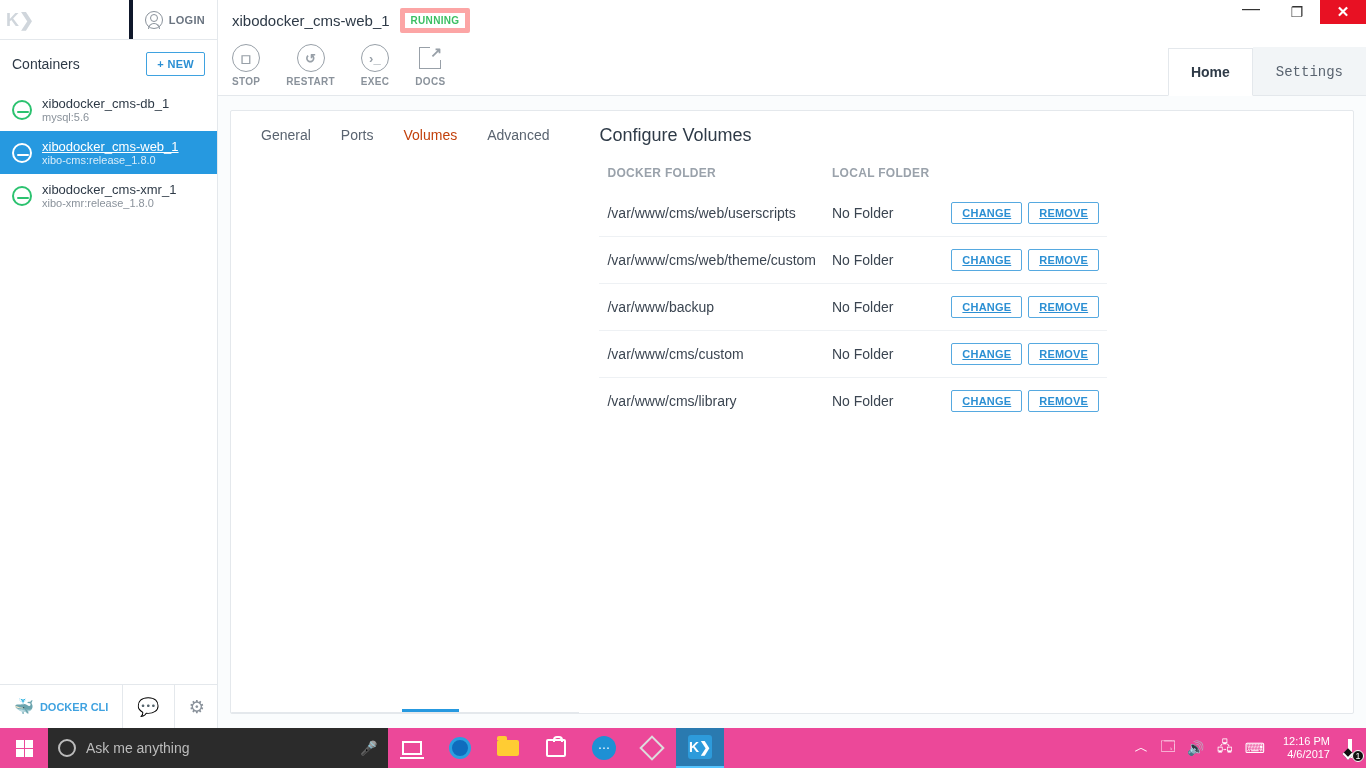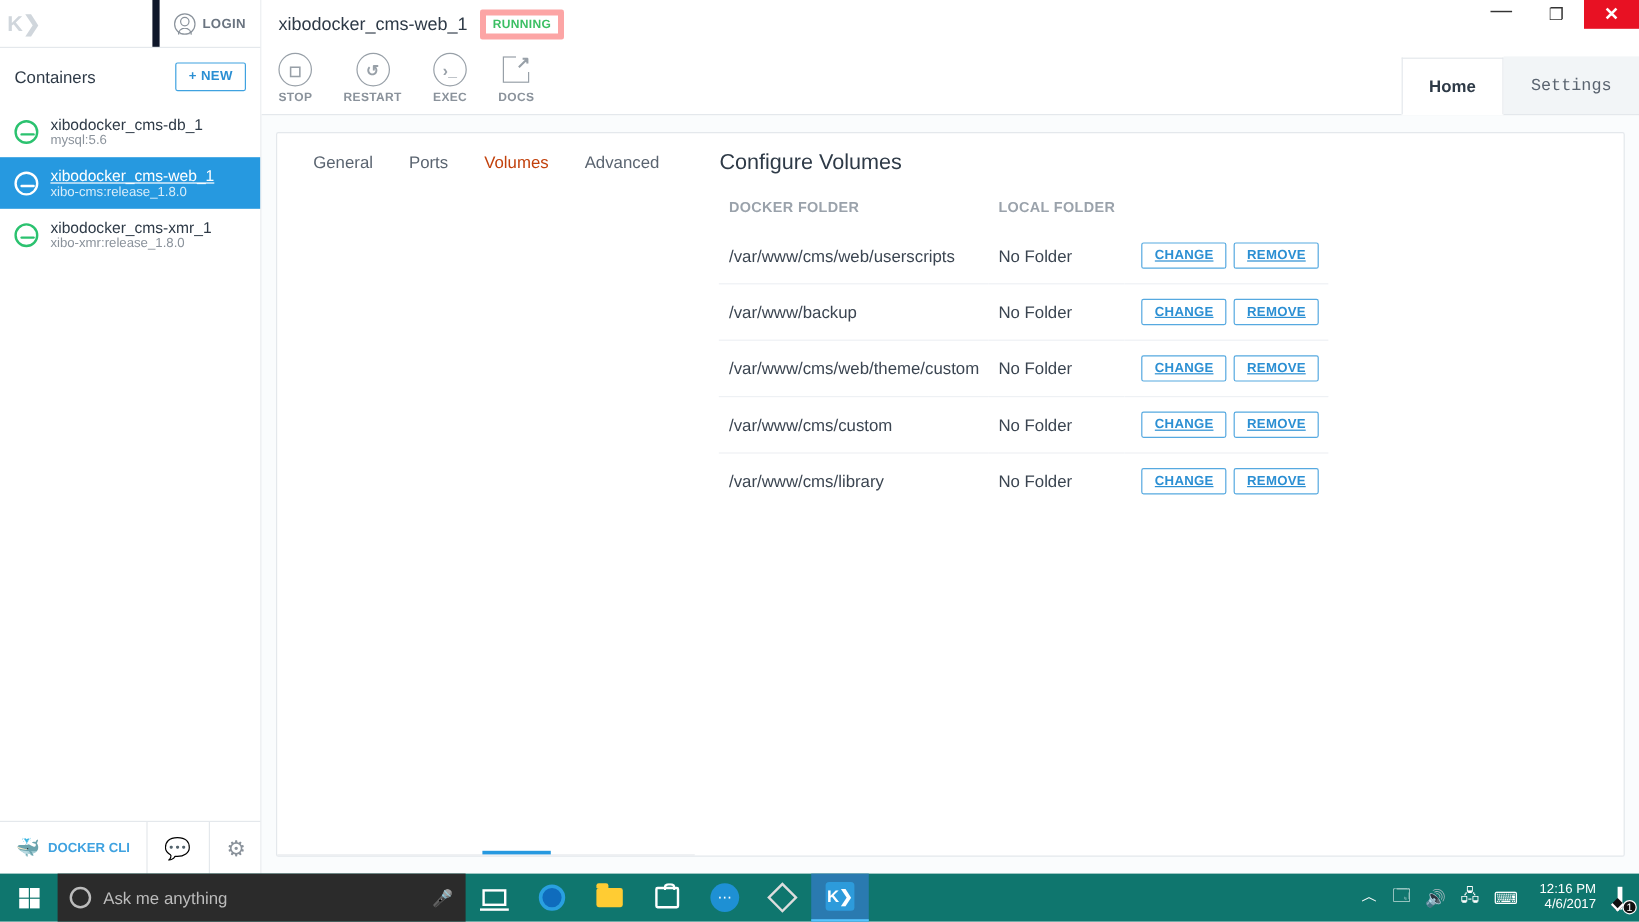--- a/index.html
+++ b/index.html
@@ -13,21 +13,21 @@
   .win-btn.min { font-size: 18px; line-height: 6px; padding-bottom: 8px; }
 
   
   .app { position: absolute; top: 0; left: 0; right: 0; bottom: 40px; display: flex; }
   .sidebar { width: 218px; border-right: 1px solid #e4e8ec; display: flex; flex-direction: column; background: #fff; }
   .main { flex: 1; display: flex; flex-direction: column; background: #fafcfd; }
 
   
   .sb-top { height: 40px; display: flex; align-items: center; justify-content: space-between; border-bottom: 1px solid #e4e8ec; }
   .logo { width: 40px; height: 40px; display: flex; align-items:center; justify-content:center; color:#d0d6dc; font-weight:bold; font-size:18px;}
-  .login-box { display:flex; align-items:center; gap:6px; padding: 0 12px; height:100%; border-left:6px solid #0f172a; color:#6a7480; font-size:11px; font-weight:600; letter-spacing: .3px;}
+  .login-box { display:flex; align-items:center; gap:6px; padding: 0 12px; height:100%; border-left:4px solid #0f172a; color:#6a7480; font-size:11px; font-weight:600; letter-spacing: .3px;}
   .login-ico { width:18px;height:18px;border:1.5px solid #8a929b;border-radius:50%;position:relative;}
   .login-ico::after{content:"";position:absolute;width:6px;height:6px;border:1.5px solid #8a929b;border-radius:50%;top:2px;left:4px;}
   .login-ico::before{content:"";position:absolute;width:10px;height:5px;border:1.5px solid #8a929b;border-bottom:none;border-radius:6px 6px 0 0;bottom:-1px;left:2px;}
 
   .sb-sec { display:flex; align-items:center; justify-content:space-between; padding: 12px 12px; }
   .sb-sec-title { font-size: 14px; color:#2e3a47; font-weight:500;}
   .new-btn { border:1px solid #3fa2e0; color:#2b8fd3; background:#fff; font-size:11px; font-weight:700; padding:5px 10px; border-radius:2px; letter-spacing:.3px;}
 
   .cont-list { flex:1; overflow:auto; }
   .cont-item { display:flex; align-items:center; gap:10px; padding:8px 12px; cursor:pointer; }
@@ -76,21 +76,21 @@
   .cfg { padding: 14px 26px 20px 20px; }
   .cfg h2 { font-size:18px; font-weight:400; color:#2e3a47; margin-bottom:10px;}
   table.vol { width:100%; border-collapse:collapse; }
   .vol th { text-align:left; font-size:12px; font-weight:700; color:#9aa2ab; letter-spacing:.3px; padding:10px 8px;}
   .vol td { font-size:14px; color:#3b4551; padding:12px 8px; border-bottom:1px solid #eef1f4;}
   .vol tr:last-child td { border-bottom:none; }
   .vol td.actions-cell { text-align:right; white-space:nowrap;}
   .btn-o { border:1px solid #56a9e0; color:#2b8fd3; background:#fff; font-size:11px; font-weight:600; padding:4px 10px; border-radius:2px; margin-left:6px; cursor:pointer; letter-spacing:.2px;text-decoration:underline;}
 
   
-  .taskbar { position:absolute; bottom:0; left:0; right:0; height:40px; background:#0f766e; display:flex; align-items:center; color:#fff;justify-content:center;}
+  .taskbar { position:absolute; bottom:0; left:0; right:0; height:40px; background:#ec4899; display:flex; align-items:center; color:#fff;justify-content:center;}
   .tb-start { width:48px; height:40px; display:flex;align-items:center;justify-content:center;}
   .win-logo { display:grid; grid-template-columns: 8px 8px; grid-template-rows:8px 8px; gap:1px;}
   .win-logo span{background:#fff;}
   .tb-search { flex:0 0 340px; height:40px; background:#2b2b2b; display:flex; align-items:center; padding:0 10px; gap:10px; color:#bcbcbc; font-size:14px;}
   .cortana { width:18px;height:18px;border:2px solid #bcbcbc;border-radius:50%;}
   .mic { margin-left:auto; font-size:14px; color:#bcbcbc;}
   .tb-icons { display:flex; align-items:center; height:40px;}
   .tb-ico { width:48px;height:40px;display:flex;align-items:center;justify-content:center;font-size:18px;color:#fff;}
   .tb-ico.active { background:#2a7ab0; border-bottom:2px solid #56c5ff;}
   .edge-ico{width:22px;height:22px;border-radius:50%;background:#0f6cbd;border:3px solid #29a0e0;}
@@ -227,26 +227,26 @@
               <th></th>
             </tr>
           </thead>
           <tbody id="vol-body">
               <tr>
                 <td>/var/www/cms/web/userscripts</td>
                 <td>No Folder</td>
                 <td class="actions-cell"><button class="btn-o">CHANGE</button><button class="btn-o">REMOVE</button></td>
               </tr>
               <tr>
+                <td>/var/www/cms/web/theme/custom</td>
+                <td>No Folder</td>
+                <td class="actions-cell"><button class="btn-o">CHANGE</button><button class="btn-o">REMOVE</button></td>
+              </tr>
+              <tr>
                 <td>/var/www/backup</td>
-                <td>No Folder</td>
-                <td class="actions-cell"><button class="btn-o">CHANGE</button><button class="btn-o">REMOVE</button></td>
-              </tr>
-              <tr>
-                <td>/var/www/cms/web/theme/custom</td>
                 <td>No Folder</td>
                 <td class="actions-cell"><button class="btn-o">CHANGE</button><button class="btn-o">REMOVE</button></td>
               </tr>
               <tr>
                 <td>/var/www/cms/custom</td>
                 <td>No Folder</td>
                 <td class="actions-cell"><button class="btn-o">CHANGE</button><button class="btn-o">REMOVE</button></td>
               </tr>
               <tr>
                 <td>/var/www/cms/library</td>

